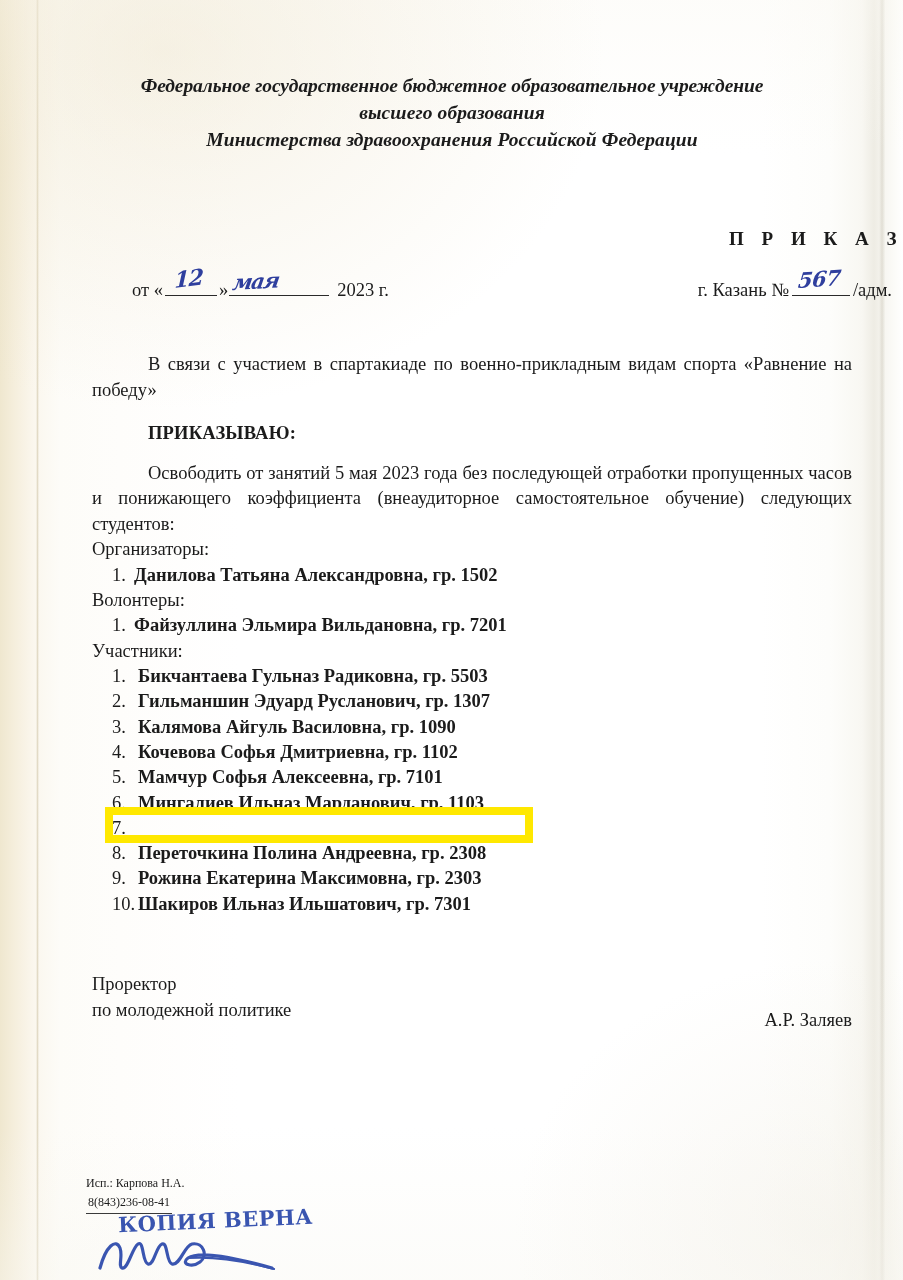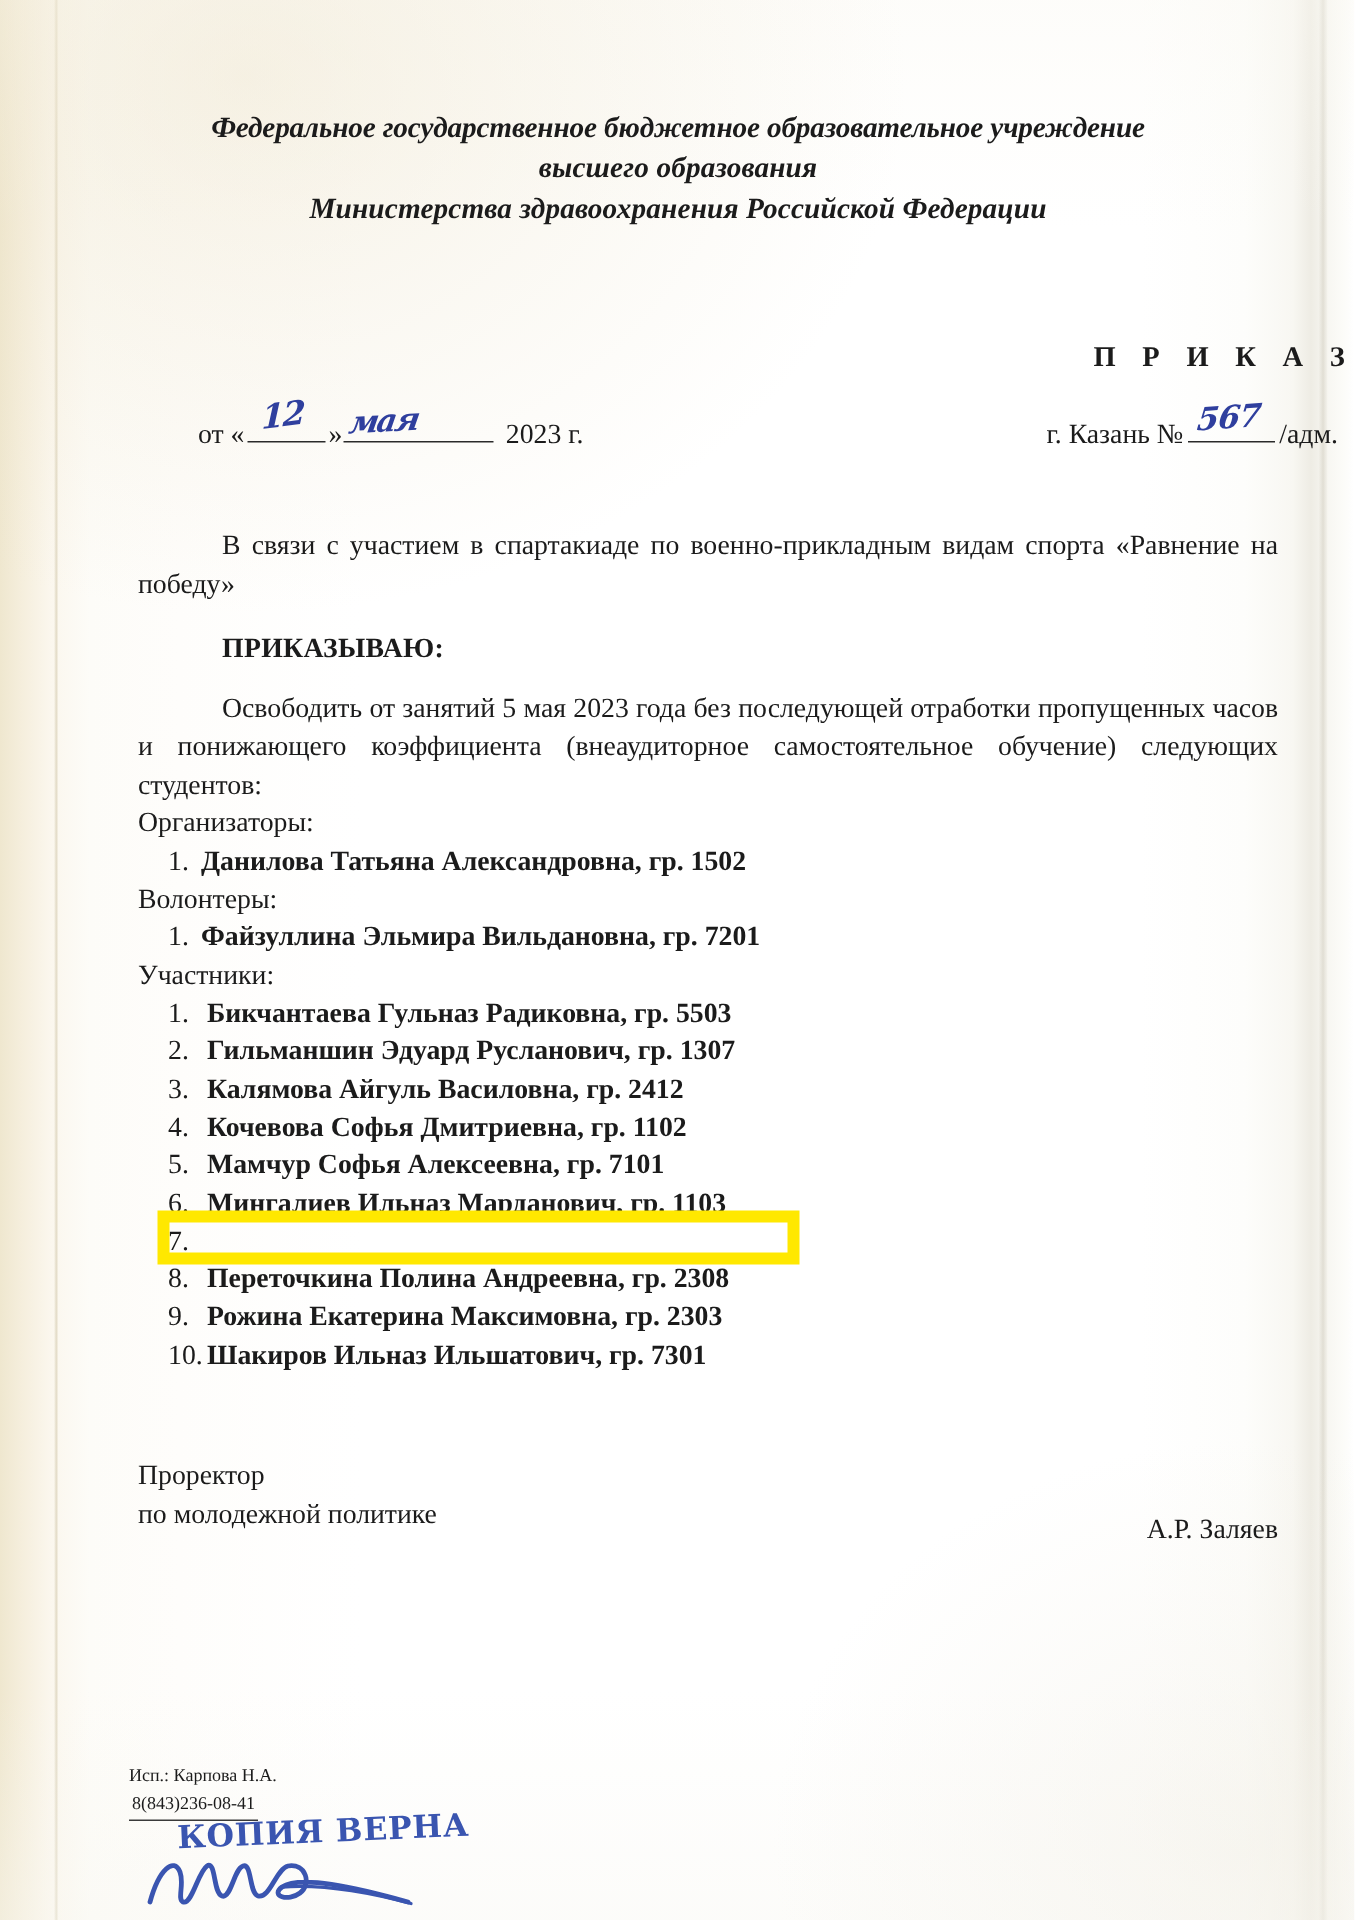--- a/index.html
+++ b/index.html
@@ -325,21 +325,21 @@
         <li>
           <span class="num">1.</span>
           <span class="who">Бикчантаева Гульназ Радиковна, гр. 5503</span>
         </li>
         <li>
           <span class="num">2.</span>
           <span class="who">Гильманшин Эдуард Русланович, гр. 1307</span>
         </li>
         <li>
           <span class="num">3.</span>
-          <span class="who">Калямова Айгуль Василовна, гр. 2412</span>
+          <span class="who">Калямова Айгуль Василовна, гр. 1090</span>
         </li>
         <li>
           <span class="num">4.</span>
           <span class="who">Кочевова Софья Дмитриевна, гр. 1102</span>
         </li>
         <li>
           <span class="num">5.</span>
           <span class="who">Мамчур Софья Алексеевна, гр. 7101</span>
         </li>
         <li>

